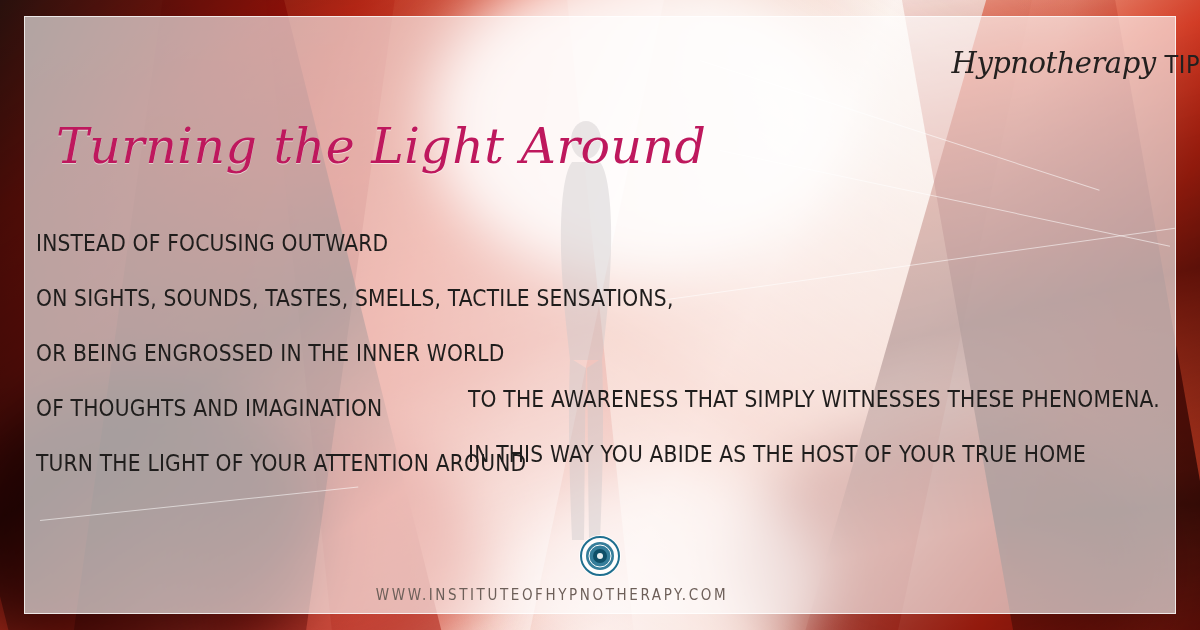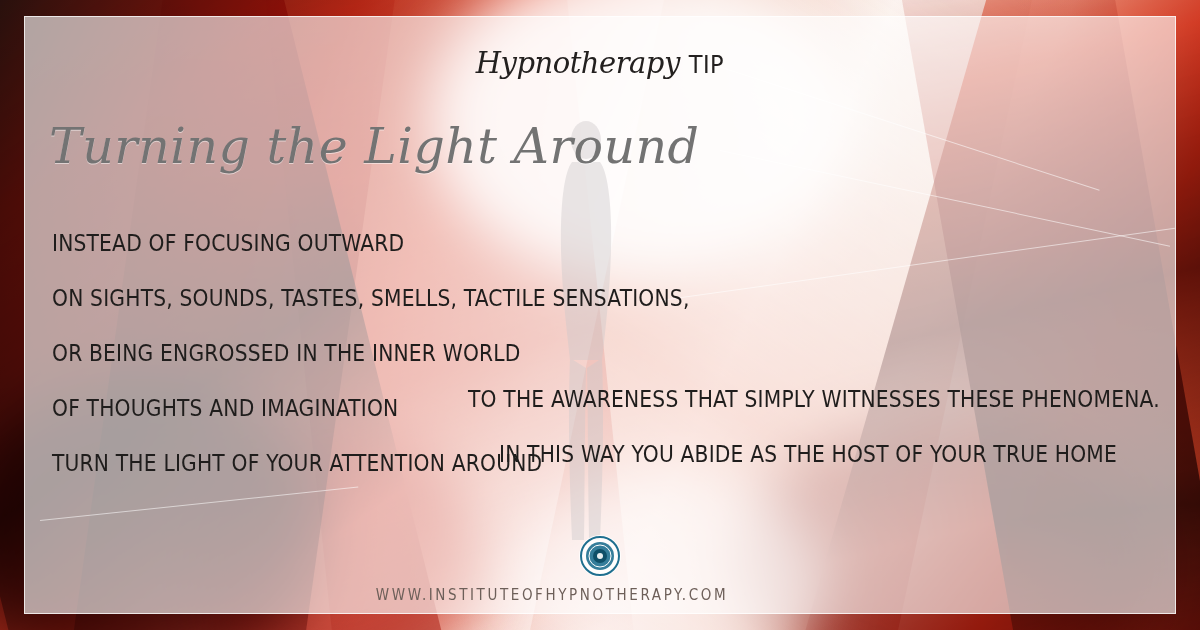--- a/index.html
+++ b/index.html
@@ -113,62 +113,62 @@
     box-sizing: border-box;
     border: 1px solid rgba(255,255,255,0.75);
     pointer-events: none;
   }
 
   .eyebrow {
     position: absolute;
     top: 46px;
     left: 0;
     width: 1200px;
-    text-align: center;
+    text-align: right;
     font-size: 27px;
     color: #23201f;
     letter-spacing: 0.4px;
   }
   .eyebrow .script {
     font-family: "DejaVu Serif", serif;
     font-style: italic;
     font-size: 29px;
     letter-spacing: -0.5px;
   }
   .eyebrow .caps {
     font-family: "DejaVu Sans Condensed", "DejaVu Sans", sans-serif;
     font-size: 25px;
     letter-spacing: 0.5px;
   }
 
   .headline {
     position: absolute;
-    left: 49px;
+    left: 56px;
     top: 118px;
     font-family: "DejaVu Serif", serif;
     font-style: italic;
     font-size: 49px;
-    color: #737373;
+    color: #be185d;
     letter-spacing: 0.5px;
     white-space: nowrap;
     text-shadow: 0 1px 0 rgba(255,255,255,0.5);
   }
 
   .body-left {
     position: absolute;
-    left: 52px;
+    left: 36px;
     top: 216px;
     width: 620px;
   }
   .body-right {
     position: absolute;
     right: 52px;
     top: 372px;
     width: 680px;
-    text-align: center;
+    text-align: left;
   }
   .line {
     font-family: "DejaVu Sans Condensed", "DejaVu Sans", sans-serif;
     font-size: 22.5px;
     line-height: 55px;
     color: #1f1d1c;
     letter-spacing: 0.2px;
     text-transform: uppercase;
     font-weight: 500;
     white-space: nowrap;

